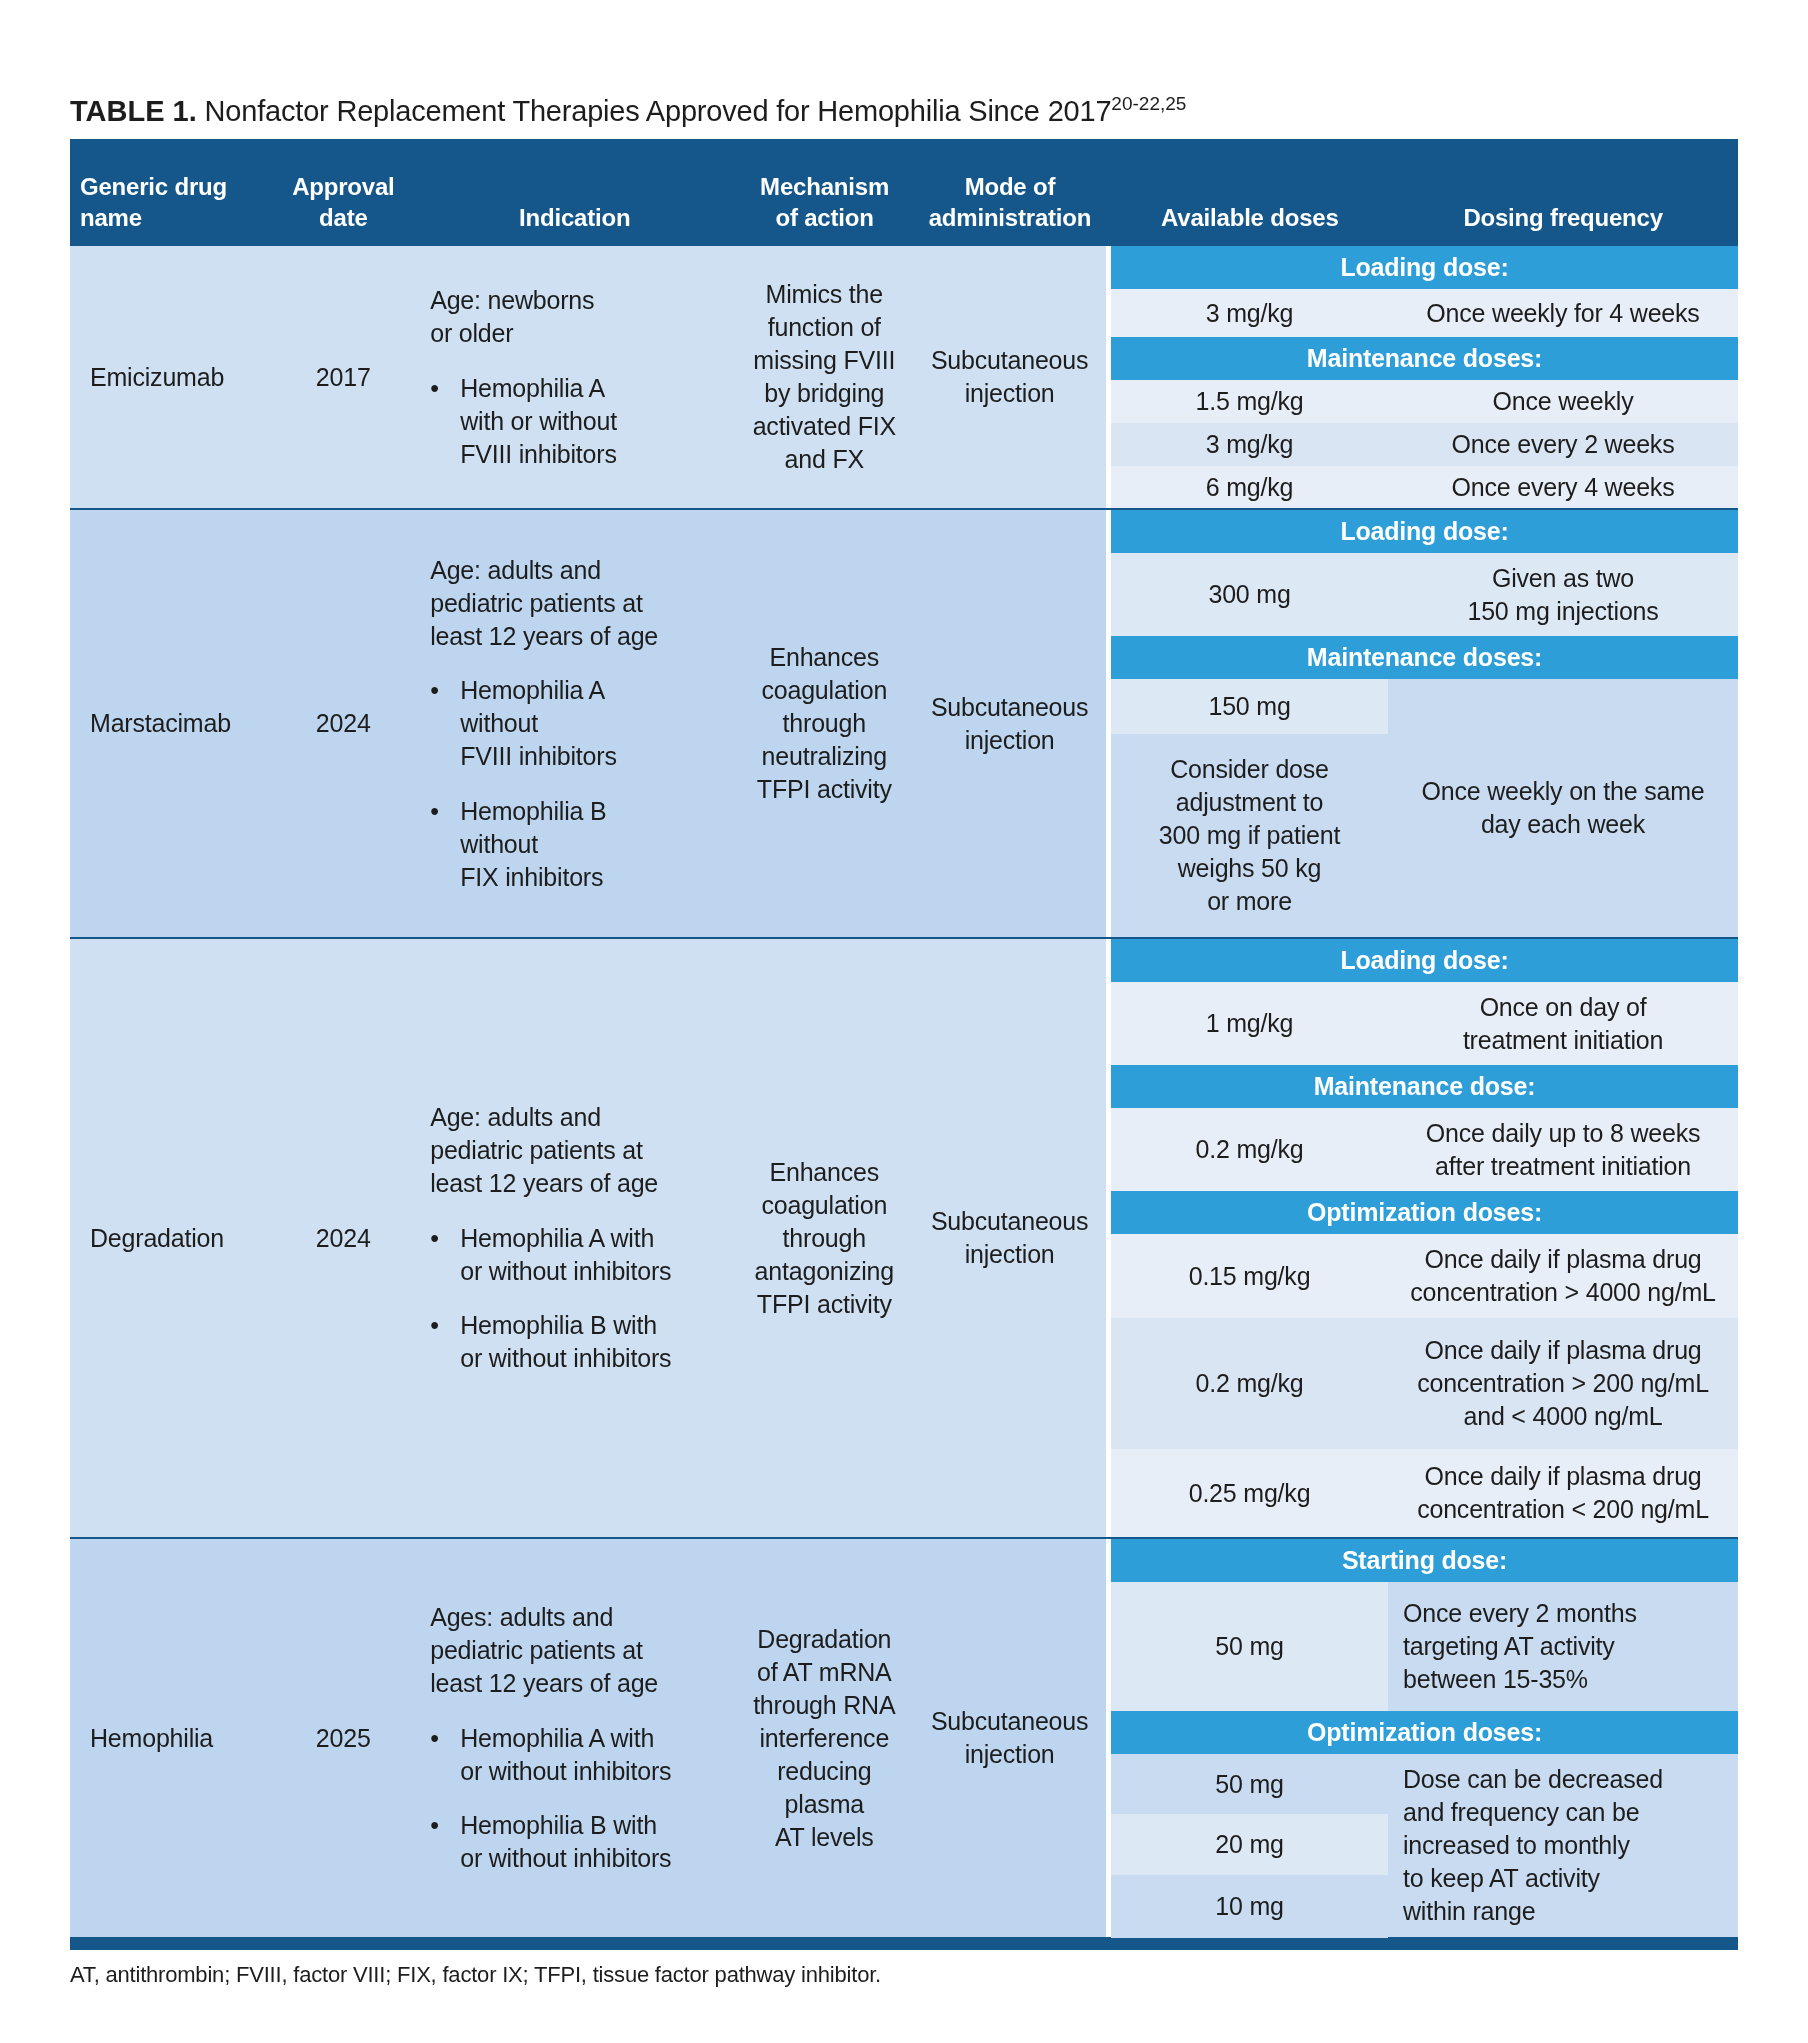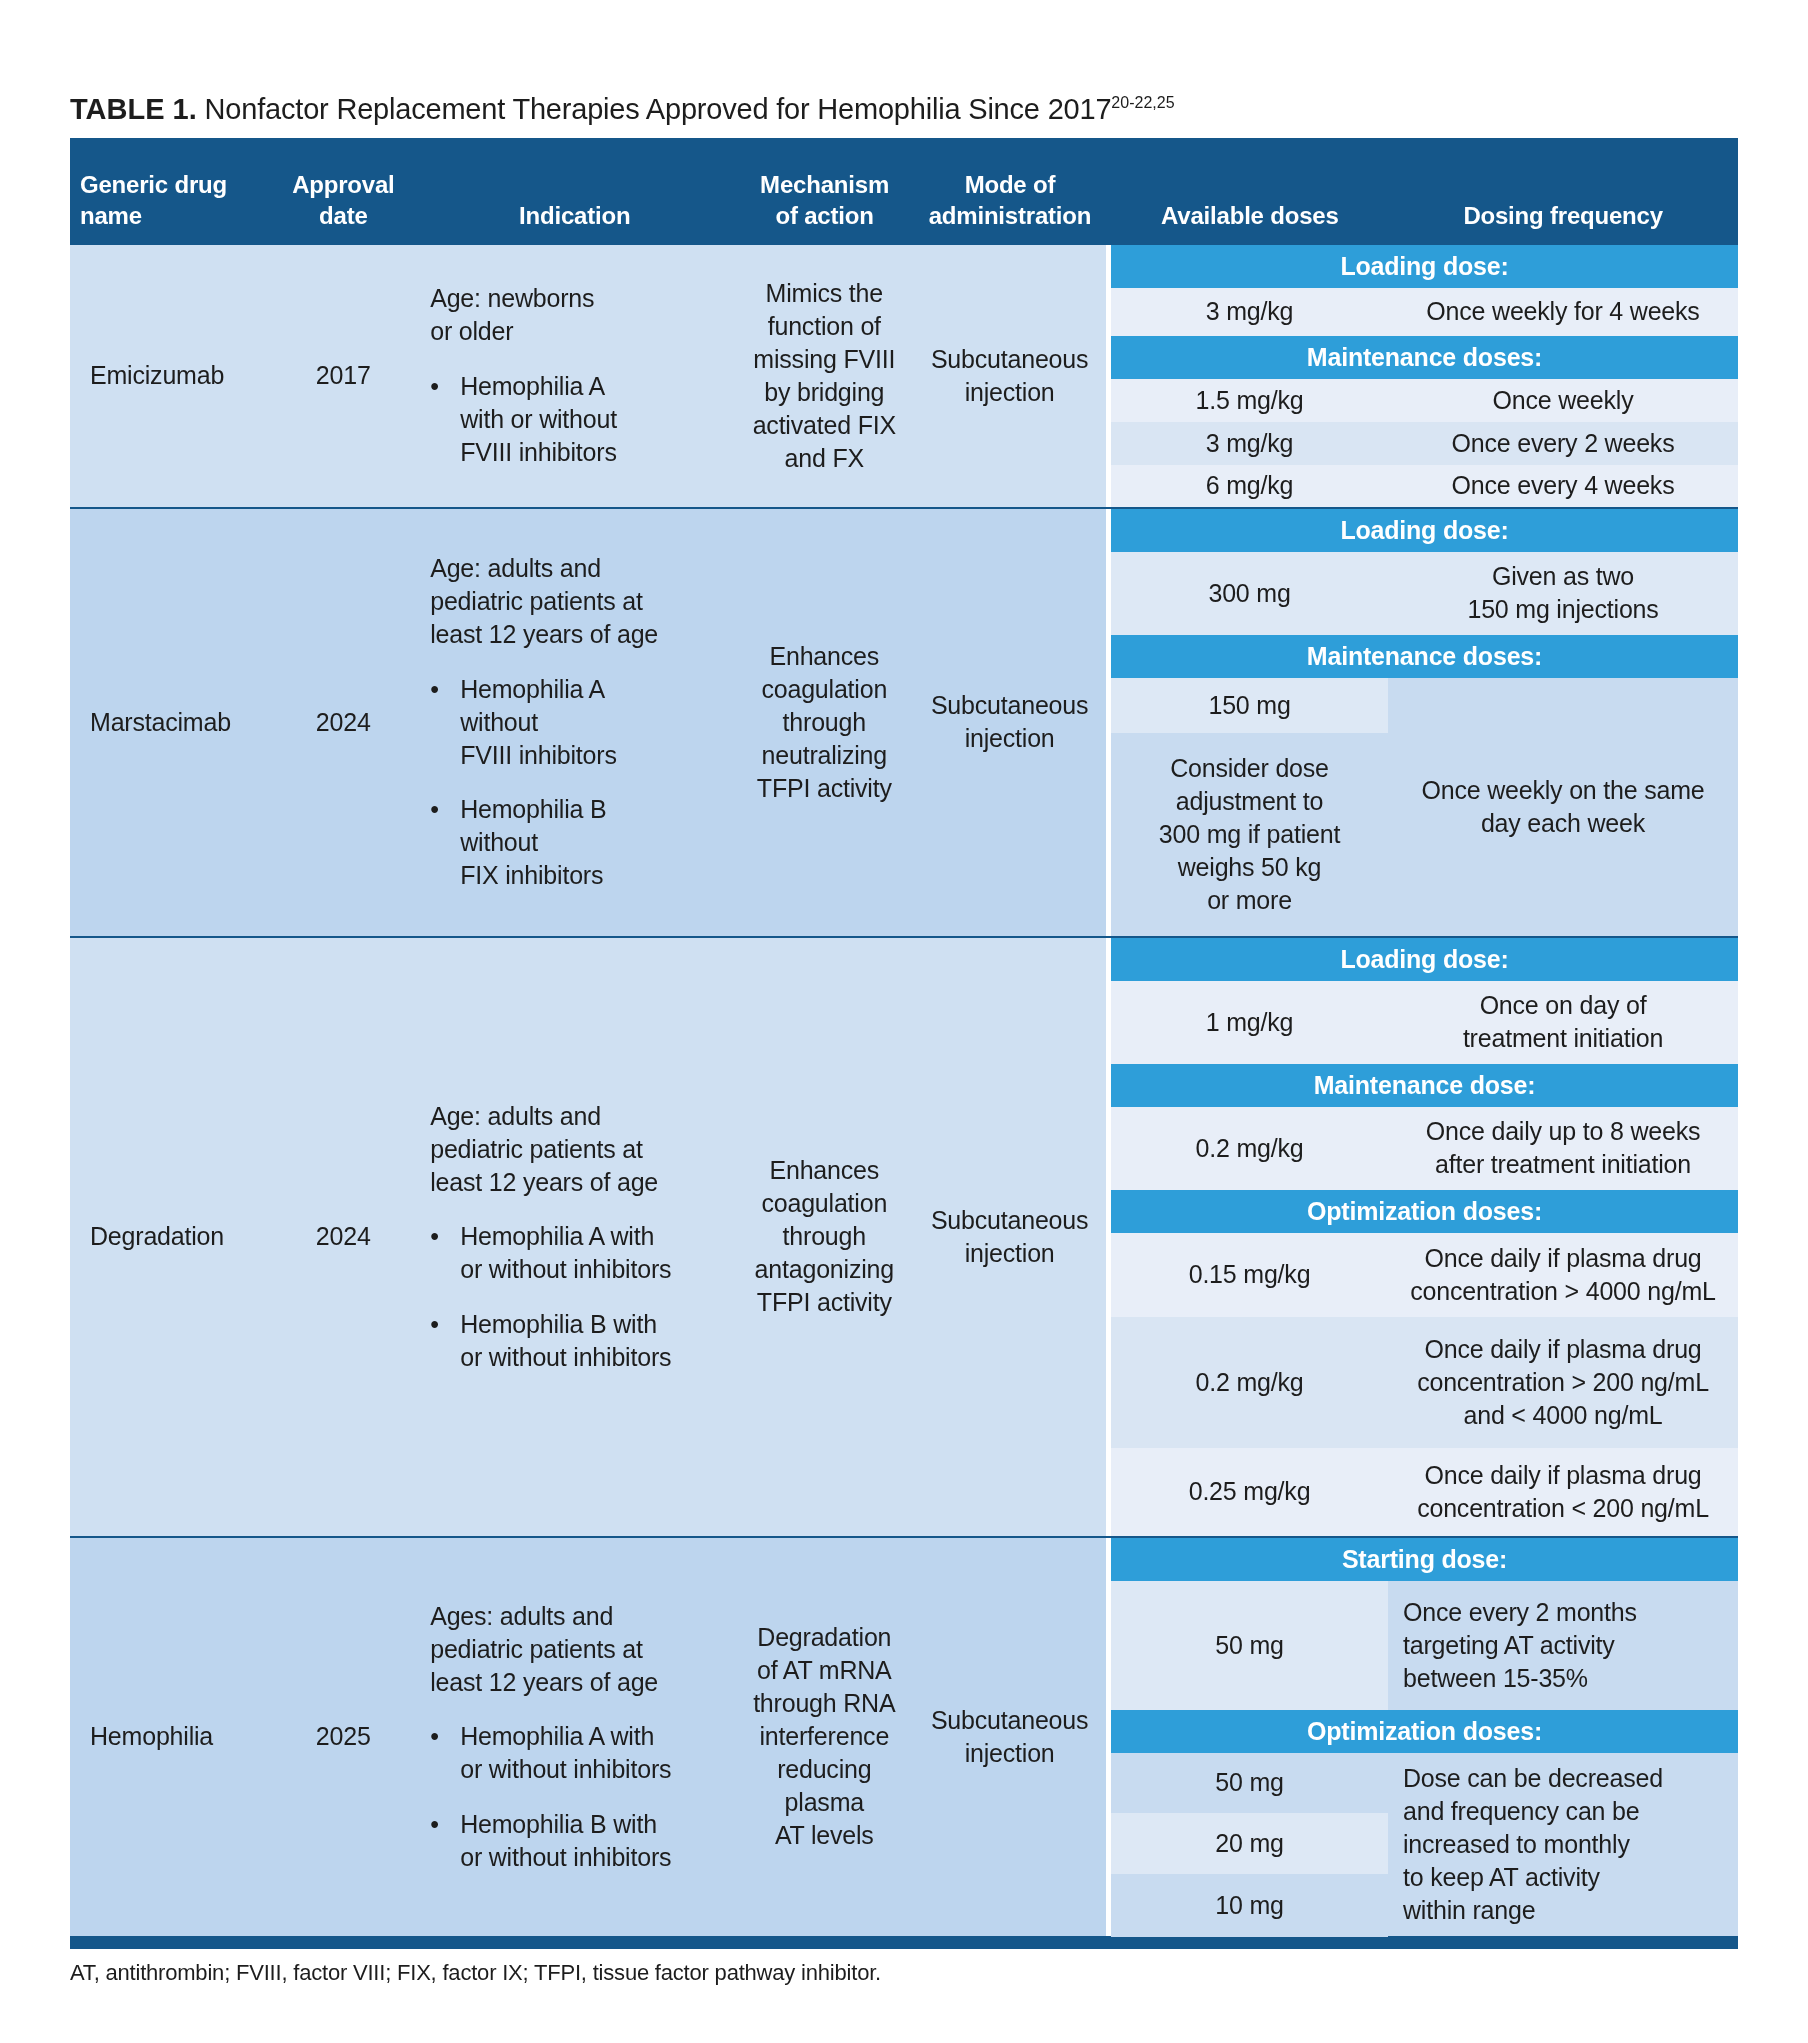--- a/index.html
+++ b/index.html
@@ -3,21 +3,21 @@
 <meta charset="utf-8">
 <style>
   html,body{margin:0;padding:0;background:#ffffff;}
   body{
     width:1809px;height:2043px;position:relative;
     font-family:"Liberation Sans",sans-serif;
     color:#1d1d1d;letter-spacing:-0.2px;
   }
   .title{margin:93px 70px 11.6px 70px;font-size:29px;color:#1d1d1d;}
   .title .t-label{font-weight:bold;letter-spacing:0;}
-  .title sup{font-size:16px;letter-spacing:0;}
+  .title sup{font-size:19px;letter-spacing:0;}
   .table{width:1668px;margin-left:70px;}
   
   .thead{
     display:flex;align-items:flex-end;height:107px;box-sizing:border-box;
     background:var(--navy);color:#fff;font-weight:bold;font-size:24px;
     line-height:31px;padding-bottom:13.2px;
   }
   .hc{white-space:pre-line;text-align:center;}
   .c-name{width:203px;box-sizing:border-box;}
   .c-date{width:141px;}

